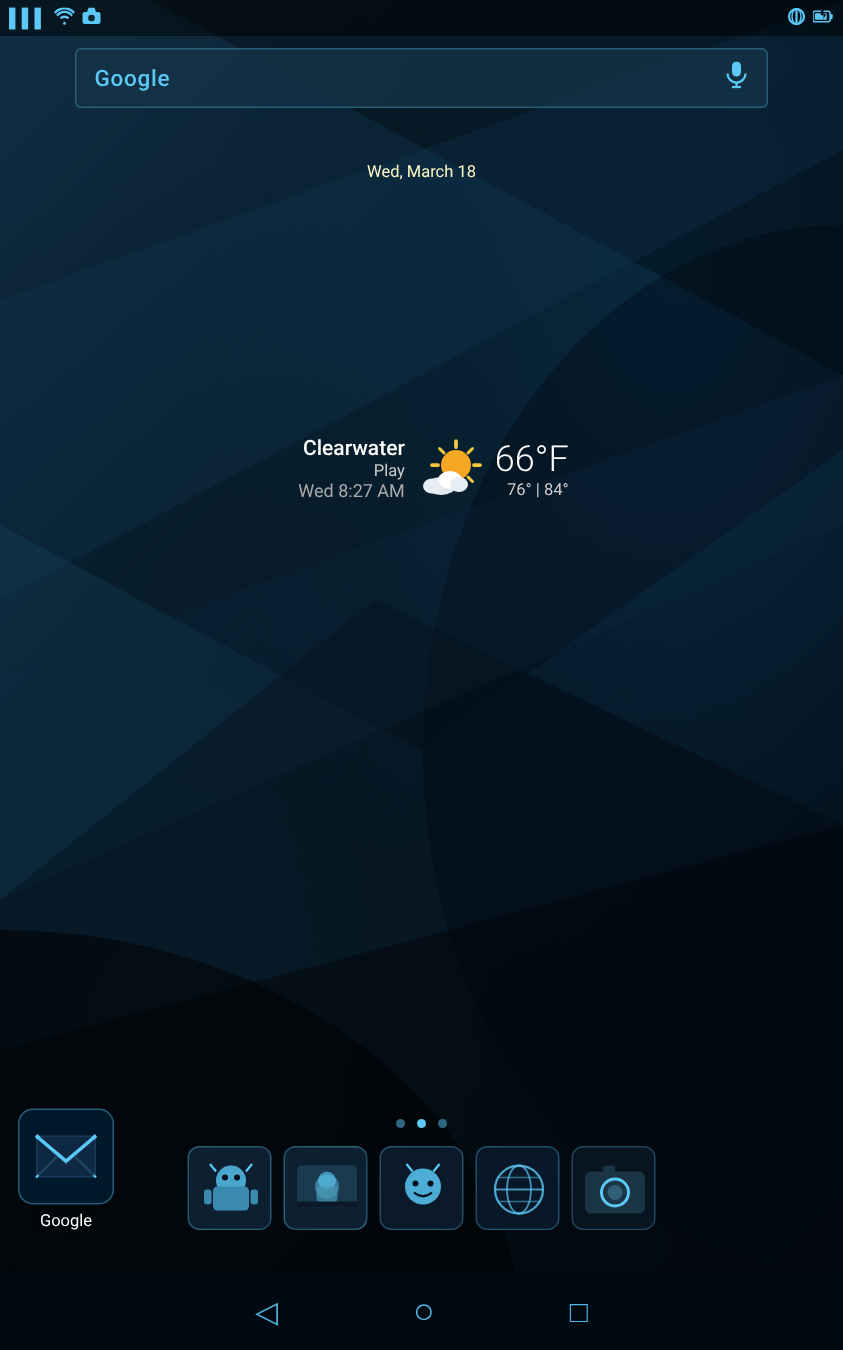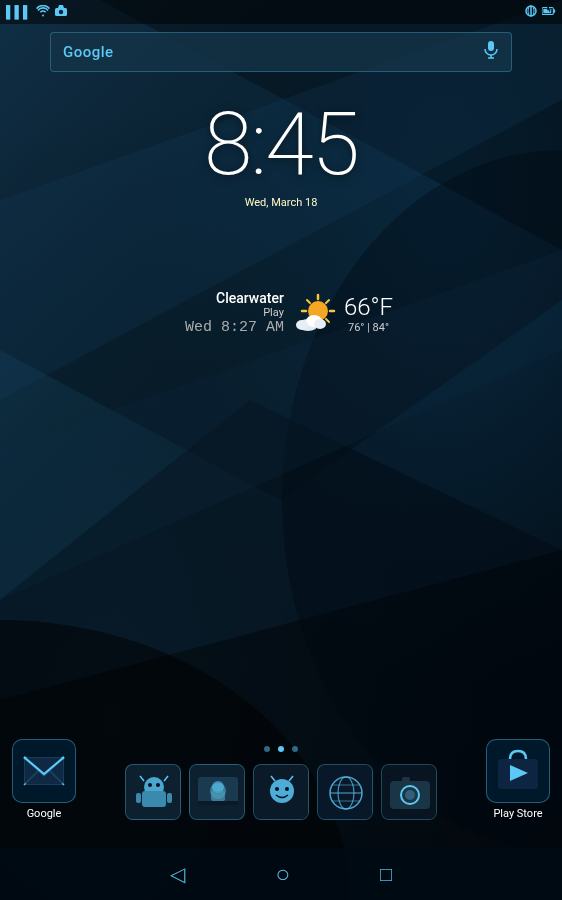--- a/index.html
+++ b/index.html
@@ -147,33 +147,32 @@
       color: #ffffff;
       font-weight: 500;
     }
 
     #weather-condition {
       font-size: 11px;
       color: #cccccc;
     }
 
     #weather-time {
-      font-size: 15px;
+      font-size: 12px;
       color: #aaaaaa;
-      font-family: Liberation Mono, monospace;
     }
 
     #weather-icon {
       width: 44px;
       height: 44px;
       position: relative;
     }
 
     #weather-temp-info {
-      text-align: center;
+      text-align: right;
     }
 
     #weather-temp {
       font-size: 24px;
       color: #ffffff;
       font-weight: 300;
     }
 
     #weather-range {
       font-size: 11px;
@@ -360,21 +359,20 @@
     <svg width="16" height="18" viewBox="0 0 16 18" fill="#5bc8f5">
       <rect x="5" y="0" width="6" height="10" rx="3" fill="#5bc8f5"></rect>
       <path d="M2 8a6 6 0 0 0 12 0" stroke="#5bc8f5" stroke-width="1.5" fill="none"></path>
       <line x1="8" y1="14" x2="8" y2="17" stroke="#5bc8f5" stroke-width="1.5"></line>
       <line x1="5" y1="17" x2="11" y2="17" stroke="#5bc8f5" stroke-width="1.5"></line>
     </svg>
   </span>
 </div>
 
 <div id="clock-widget">
-  <div id="clock-time">8:45</div>
   <div id="clock-date">Wed, March 18</div>
 </div>
 
 <div id="weather-widget">
   <div id="weather-row">
     <div id="weather-location">
       <div id="weather-city">Clearwater</div>
       <div id="weather-condition">Play</div>
       <div id="weather-time">Wed 8:27 AM</div>
     </div>
@@ -483,32 +481,20 @@
         <rect width="56" height="56" fill="#081520"></rect>
 
         <rect x="8" y="16" width="40" height="28" rx="4" fill="#1a3545"></rect>
         <circle cx="28" cy="30" r="9" stroke="#5bc8f5" stroke-width="2" fill="none"></circle>
         <circle cx="28" cy="30" r="5" fill="#3a6a85" opacity="0.8"></circle>
         <rect x="20" y="12" width="8" height="6" rx="2" fill="#1a3545"></rect>
       </svg>
     </div>
   </div>
 
-  <div id="right-app">
-    <div class="side-app-icon">
-      <svg width="48" height="44" viewBox="0 0 48 44">
-
-        <rect x="4" y="10" width="40" height="30" rx="3" fill="#0d2540"></rect>
-        <path d="M16 10 Q16 2 24 2 Q32 2 32 10" stroke="#5bc8f5" stroke-width="2.5" fill="none"></path>
-
-        <polygon points="16,16 16,32 34,24" fill="#5bc8f5"></polygon>
-      </svg>
-    </div>
-    <span class="app-label">Play Store</span>
-  </div>
 
 </div>
 
 <div id="nav-bar">
   <span class="nav-btn">◁</span>
   <span class="nav-btn" style="font-size:24px;">○</span>
   <span class="nav-btn">□</span>
 </div>
 
 </body></html>

